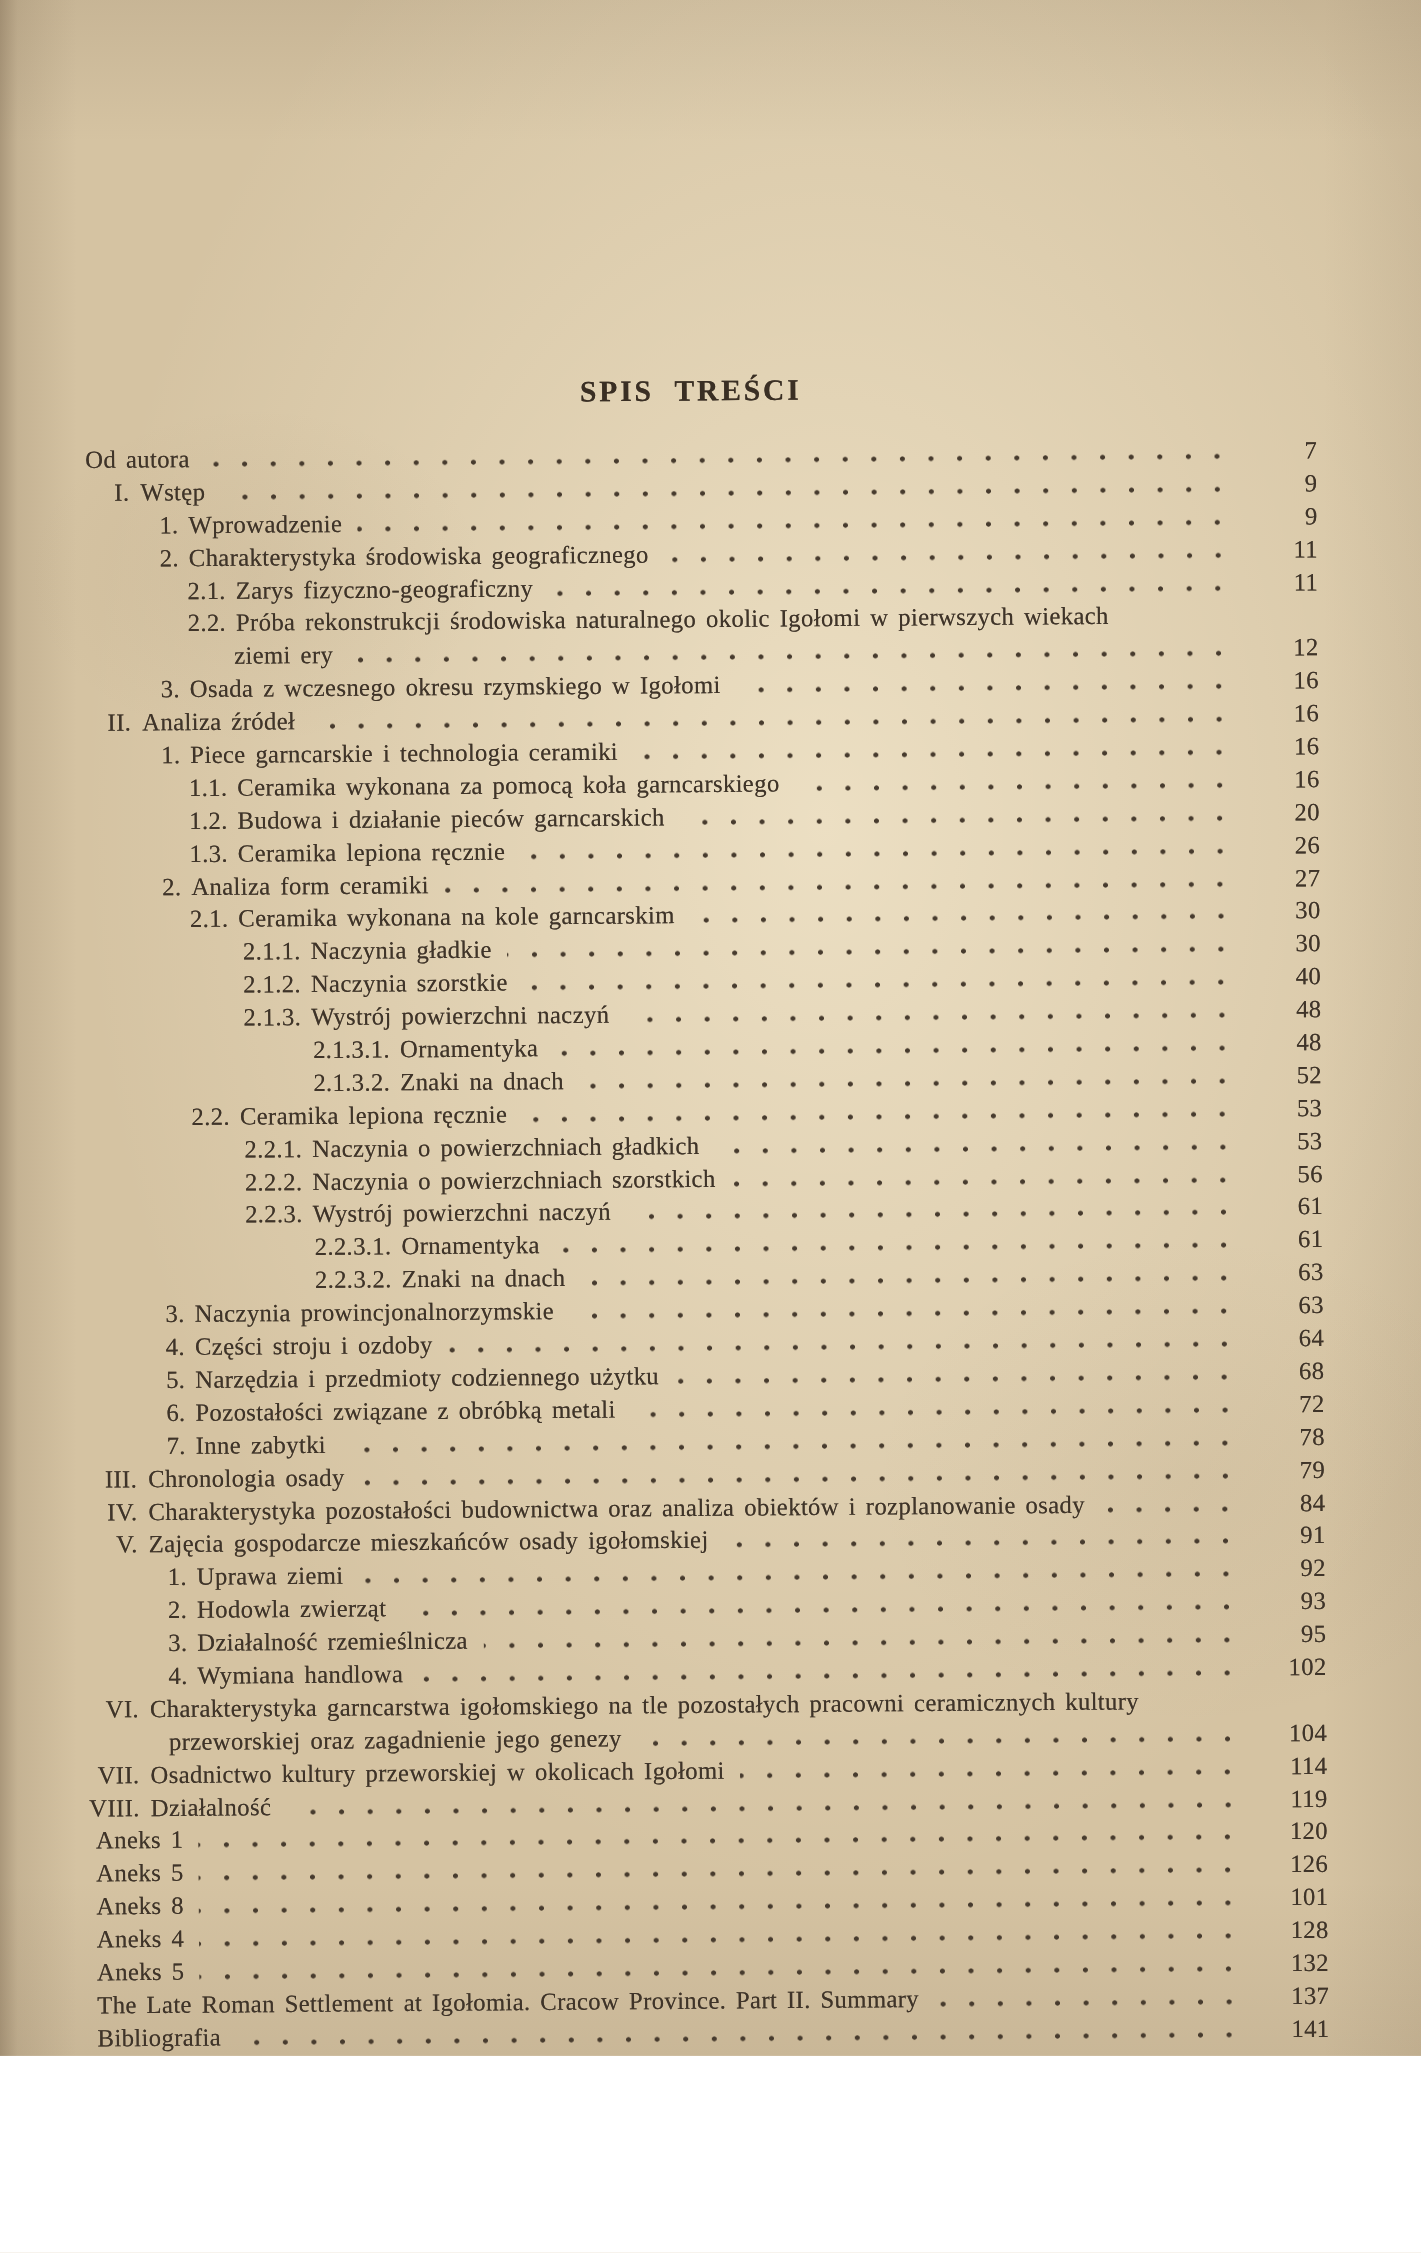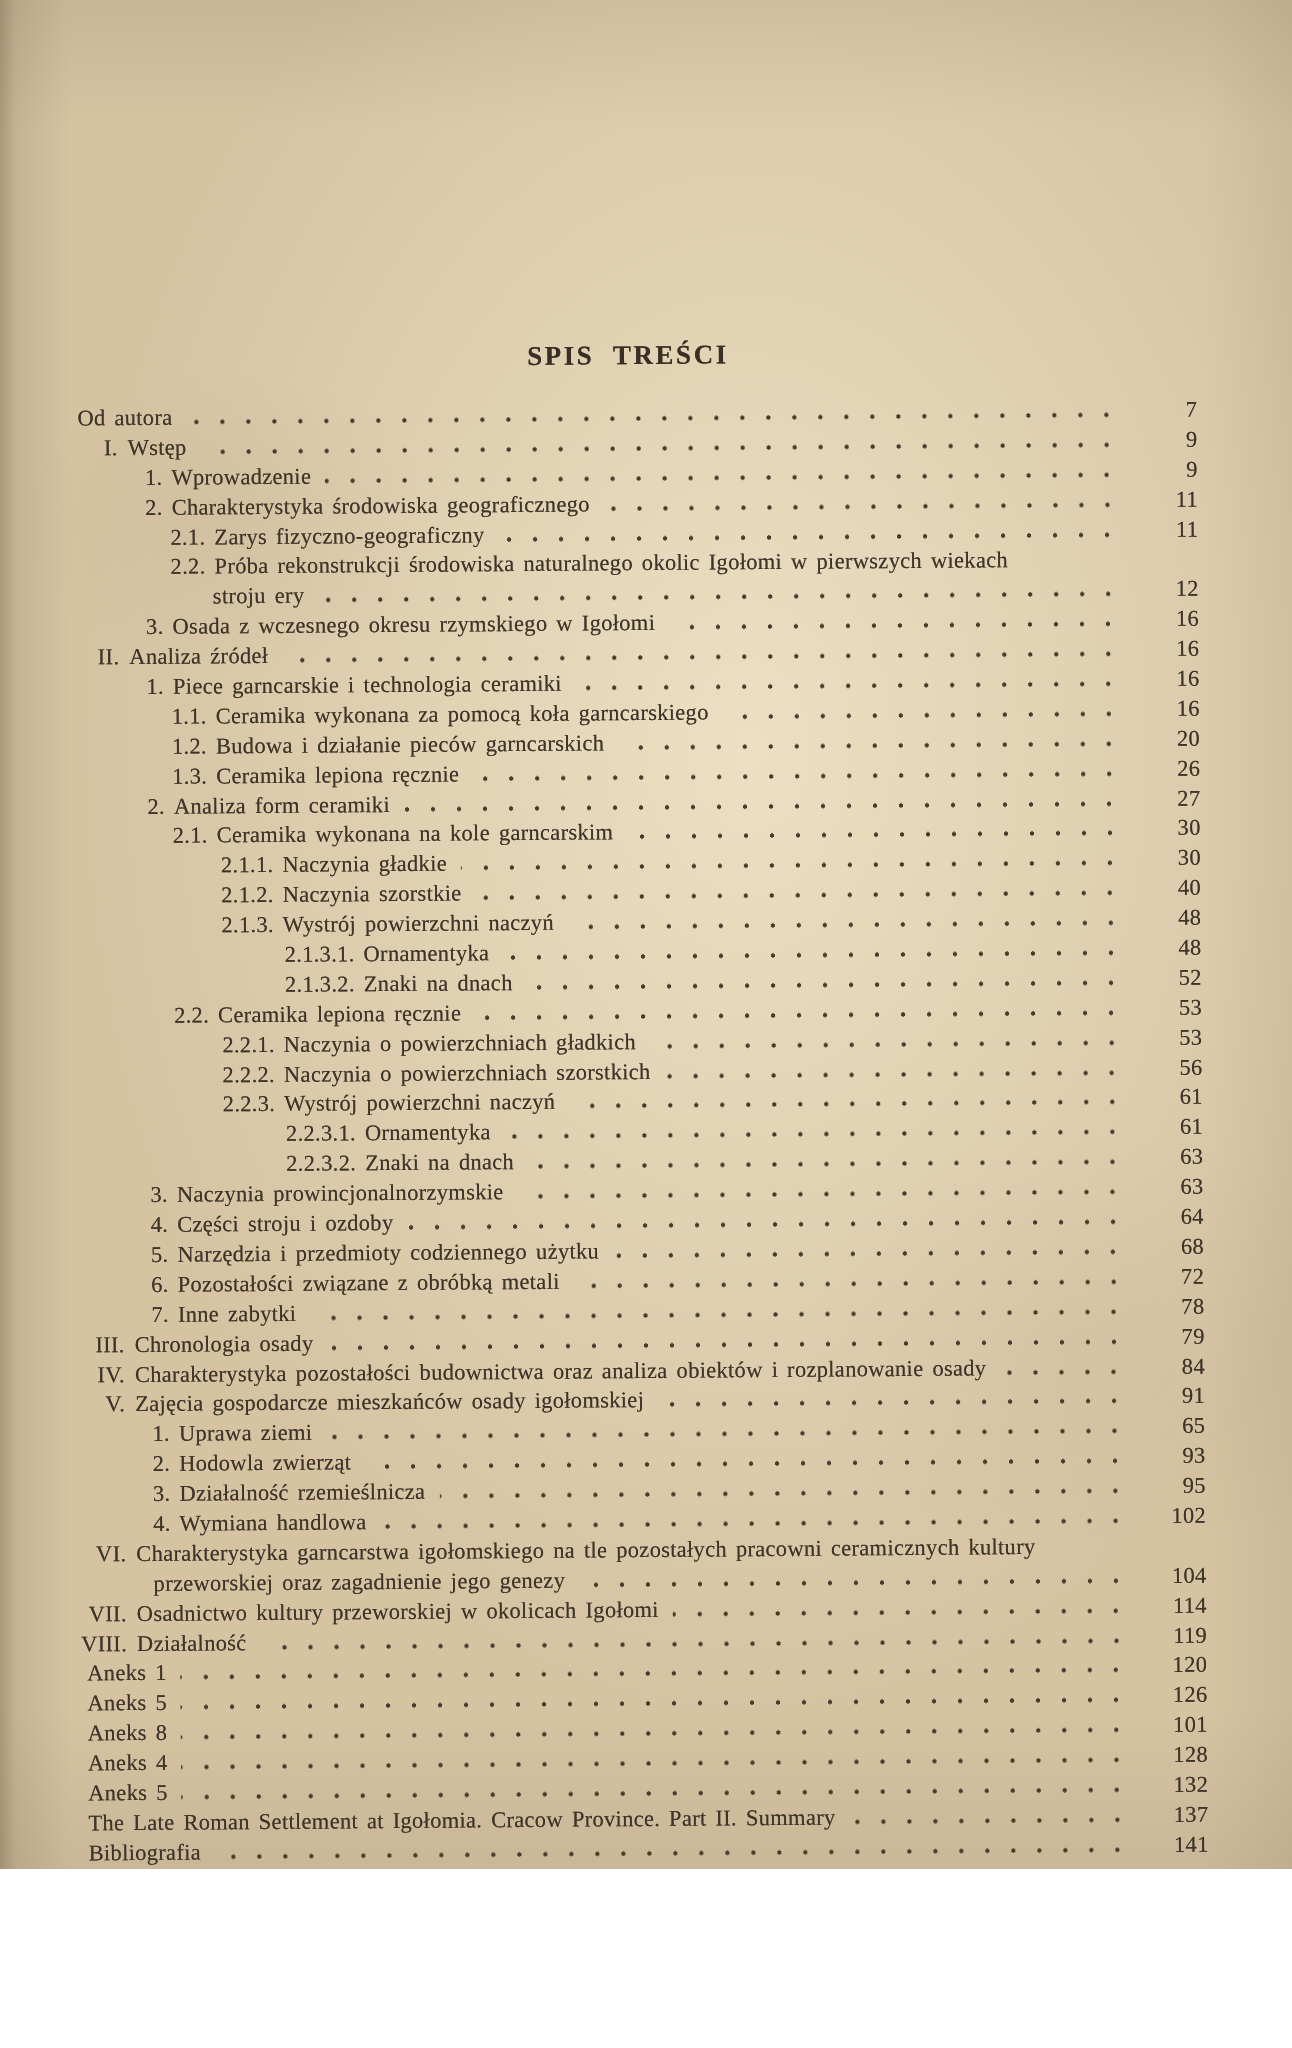--- a/index.html
+++ b/index.html
@@ -127,21 +127,21 @@
     <span class="pagenum">11</span>
   </div>
         <div class="row ind-l2 no-page">
     <span class="label">2.2.</span>
     <span class="text">Próba rekonstrukcji środowiska naturalnego okolic Igołomi w pierwszych wiekach</span>
     
     <span class="pagenum"></span>
   </div>
         <div class="row ind-cont2">
     
-    <span class="text">stroju ery</span>
+    <span class="text">ziemi ery</span>
     <span class="leader"></span>
     <span class="pagenum">12</span>
   </div>
         <div class="row ind-l1">
     <span class="label">3.</span>
     <span class="text">Osada z wczesnego okresu rzymskiego w Igołomi</span>
     <span class="leader"></span>
     <span class="pagenum">16</span>
   </div>
         <div class="row ind-roman">
@@ -297,21 +297,21 @@
         <div class="row ind-roman">
     <span class="label">V.</span>
     <span class="text">Zajęcia gospodarcze mieszkańców osady igołomskiej</span>
     <span class="leader"></span>
     <span class="pagenum">91</span>
   </div>
         <div class="row ind-l1">
     <span class="label">1.</span>
     <span class="text">Uprawa ziemi</span>
     <span class="leader"></span>
-    <span class="pagenum">65</span>
+    <span class="pagenum">92</span>
   </div>
         <div class="row ind-l1">
     <span class="label">2.</span>
     <span class="text">Hodowla zwierząt</span>
     <span class="leader"></span>
     <span class="pagenum">93</span>
   </div>
         <div class="row ind-l1">
     <span class="label">3.</span>
     <span class="text">Działalność rzemieślnicza</span>

